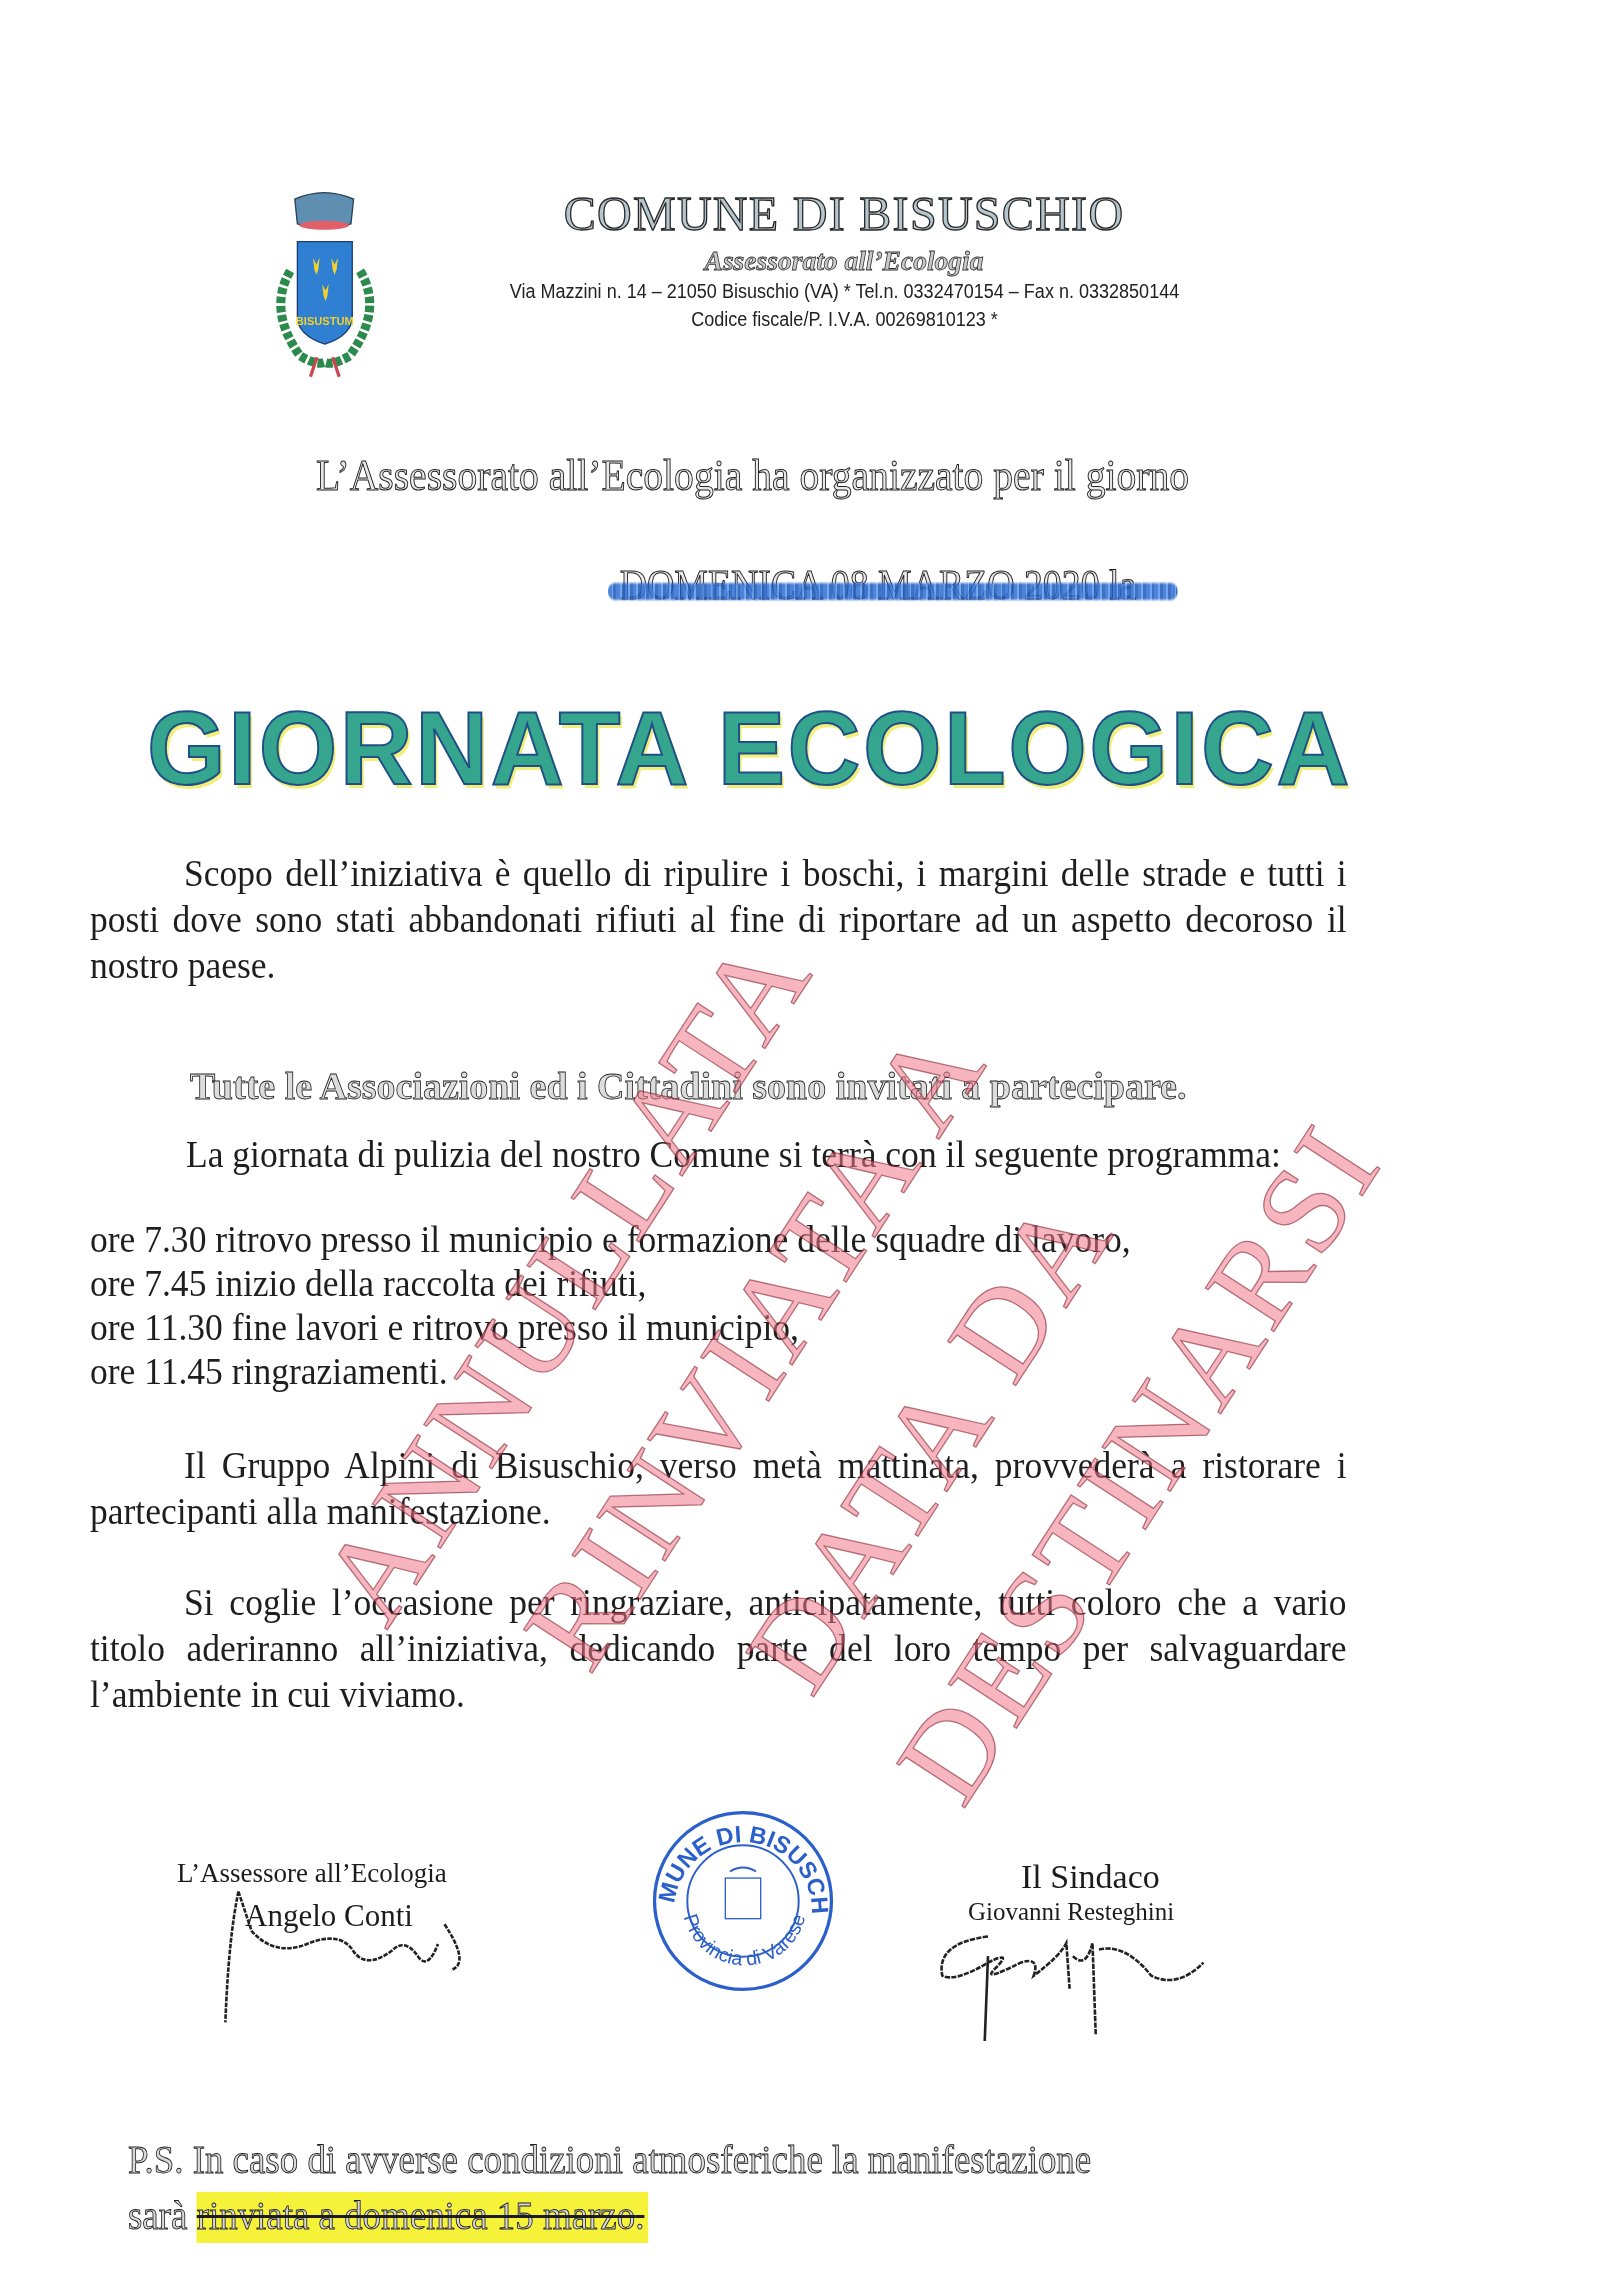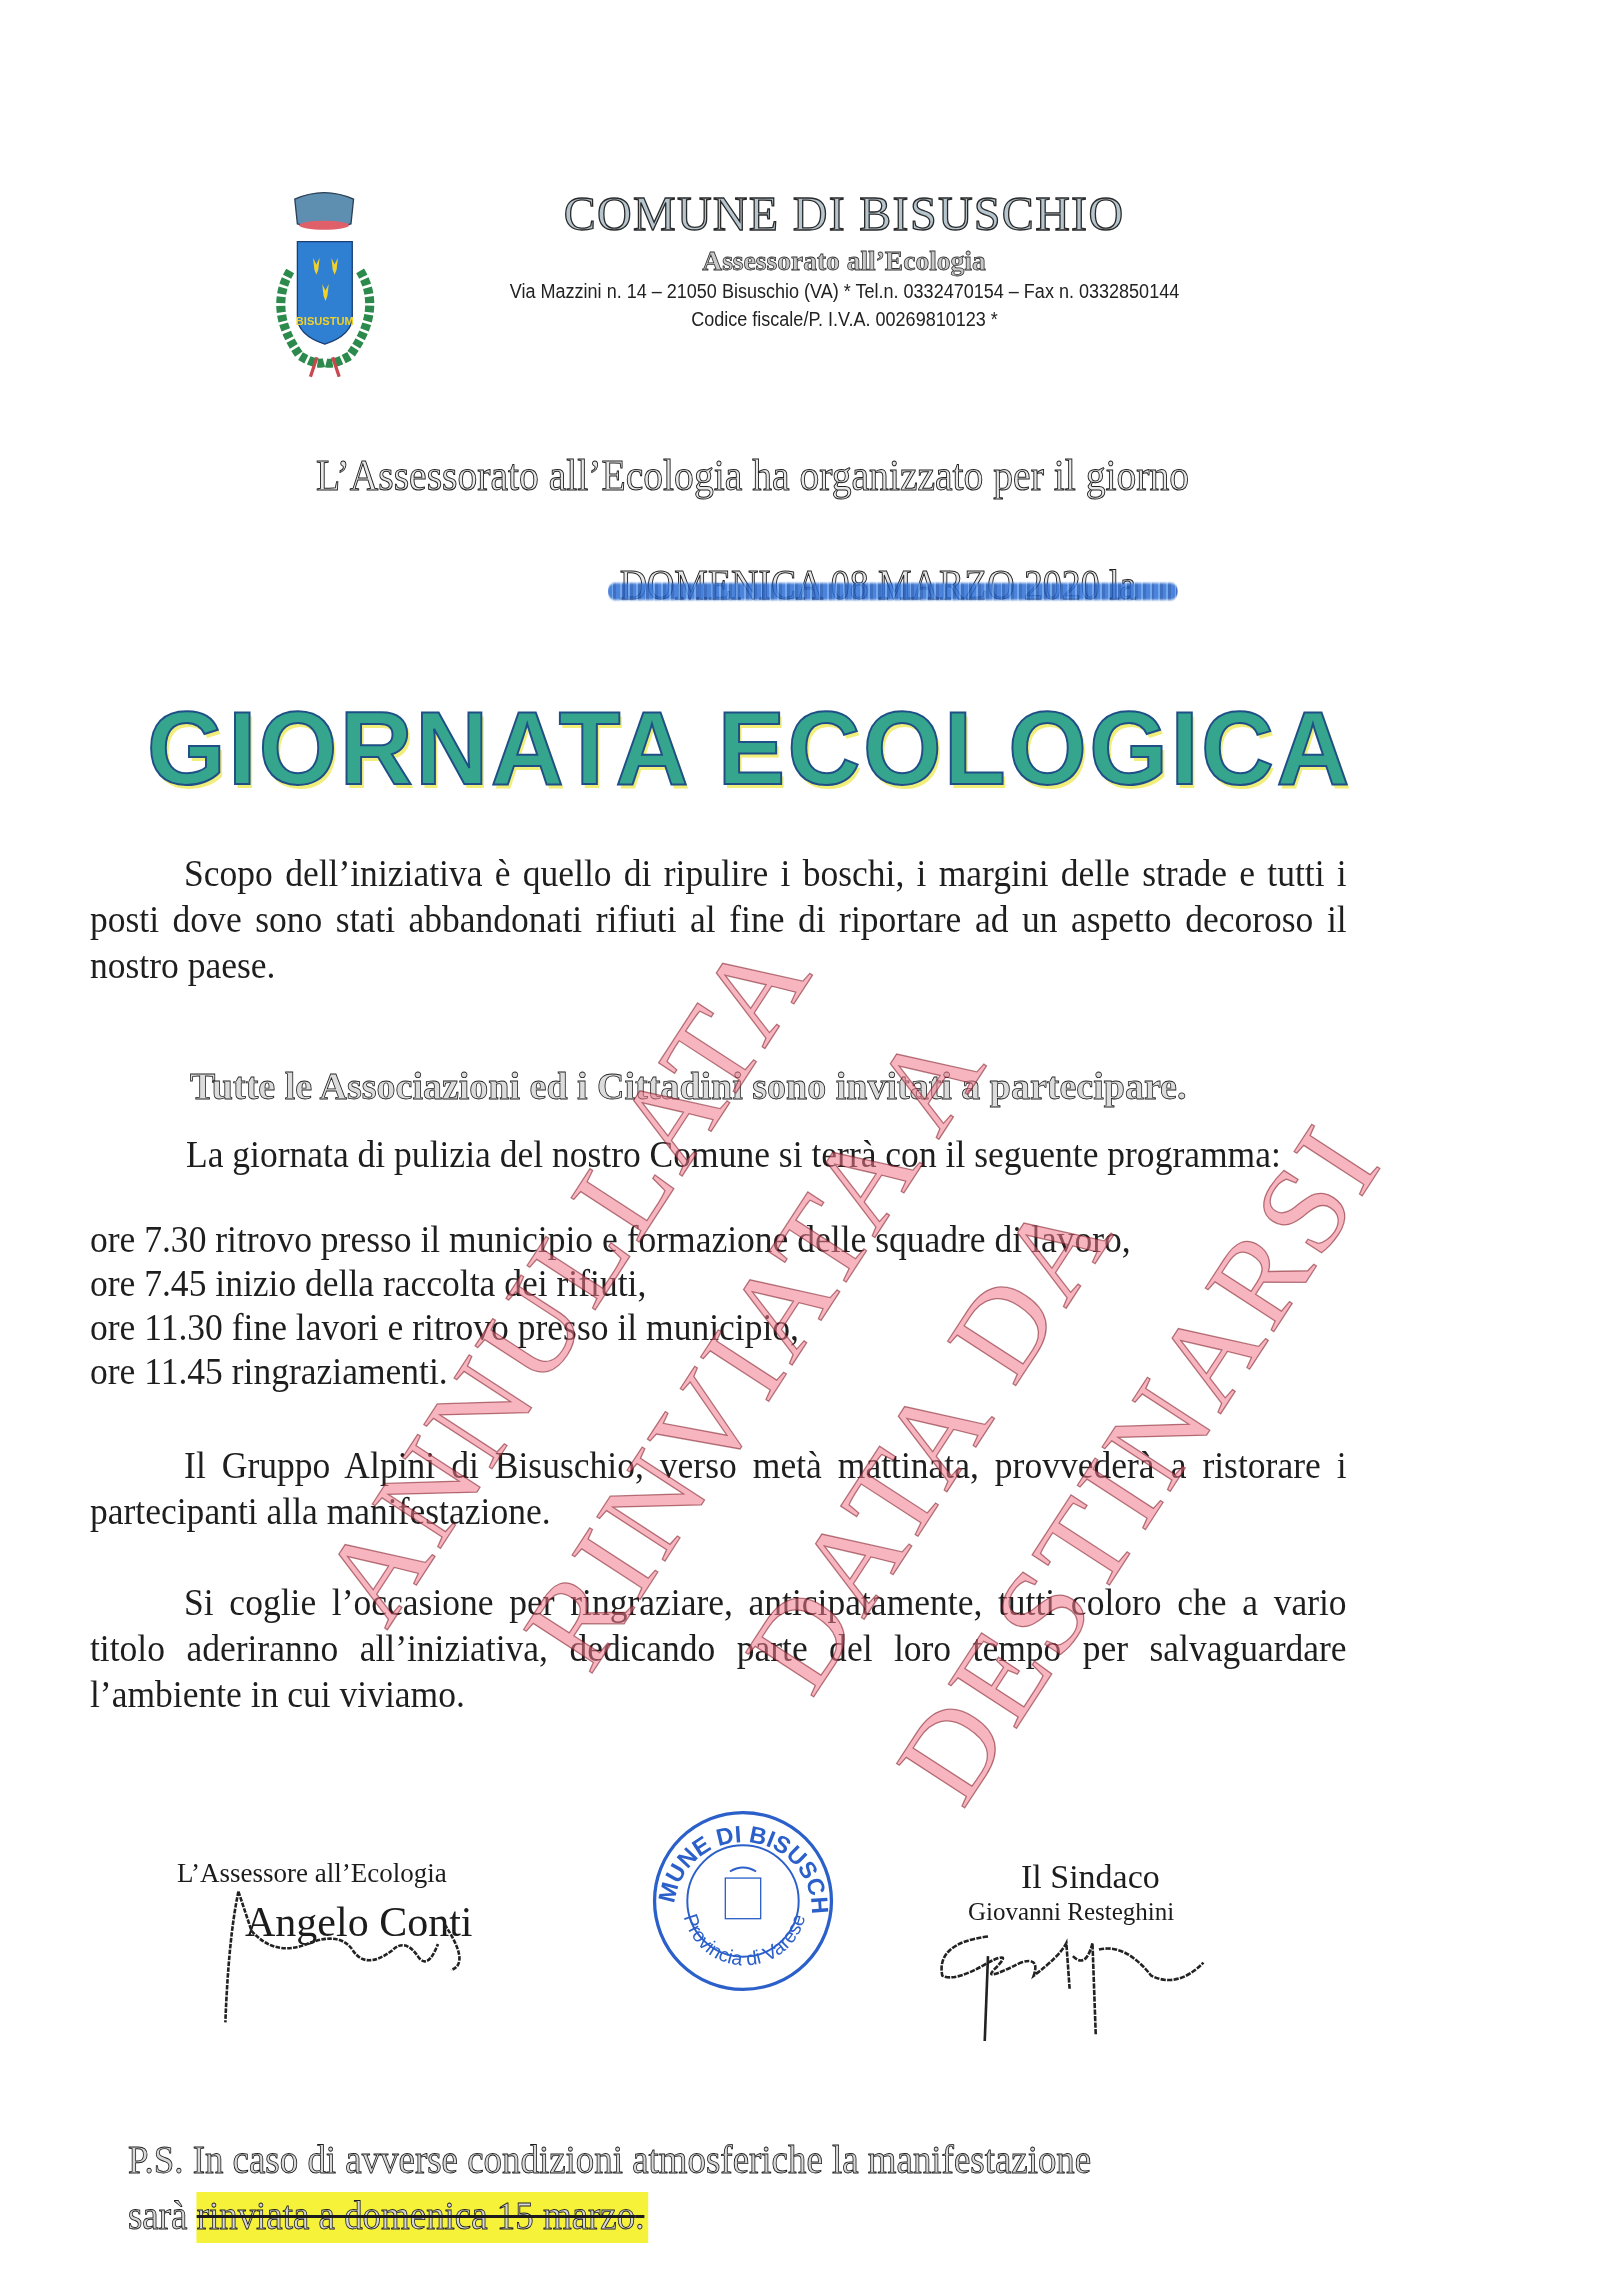--- a/index.html
+++ b/index.html
@@ -2,21 +2,21 @@
 <html style="font-size:10.5px"><head>
 <meta charset="utf-8">
 <style>
   html, body { margin: 0; padding: 0; background: #ffffff; }
   body { width: 1623px; height: 2295px; position: relative; overflow: hidden; font-family: "Liberation Serif", "DejaVu Serif", serif; color: #1c1c1c; }
   .abs { position: absolute; }
 
   
   .crest { left: 254px; top: 186px; width: 141px; height: 196px; }
   .hdr-title { left: 458px; width: 772px; top: 186px; text-align: center; font-size: 48px; letter-spacing: 1.3px; color: #b6c6cf; -webkit-text-stroke: 1.3px #2a2a2a; font-family: "Liberation Serif", "DejaVu Serif", serif; }
-  .hdr-sub { left: 458px; width: 772px; top: 245px; text-align: center; font-size: 27.5px; font-weight: bold; color: #c9c9c9; -webkit-text-stroke: 0.8px #333; }
+  .hdr-sub { left: 458px; width: 772px; top: 245px; text-align: center; font-size: 27.5px; font-weight: bold; color: #c9c9c9; font-style: italic; -webkit-text-stroke: 0.8px #333; }
   .hdr-addr { left: 419px; width: 851px; top: 280px; text-align: center; font-size: 19.6px; font-family: "Liberation Sans", "DejaVu Sans", sans-serif; color: #222; transform: scaleX(0.92); transform-origin: center; }
   .hdr-cf { left: 419px; width: 851px; top: 308px; text-align: center; font-size: 19.6px; font-family: "Liberation Sans", "DejaVu Sans", sans-serif; color: #222; transform: scaleX(0.92); transform-origin: center; }
 
   
   .intro { left: 131px; width: 1243px; top: 450px; text-align: center; font-size: 44px; color: #e8e8e8; -webkit-text-stroke: 1px #222; transform: scaleX(0.9); transform-origin: center; }
   .date-wrap { left: 393px; width: 772px; top: 561px; text-align: right; }
   .date-line { position: relative; display: inline-block; font-size: 42px; color: #e8e8e8; -webkit-text-stroke: 1px #222; transform: scaleX(0.9); }
   .scribble { position: absolute; left: -13px; right: -46px; top: 22px; height: 17px; background: repeating-linear-gradient(90deg, #2d6fd6 0 3.9px, #5a98ea 3.9px 5.9px, #1f57b8 5.9px 9.2px); opacity: 0.85; border-radius: 7.9px; filter: blur(0.8px); }
 
   .big-title { left: 105px; width: 1289px; top: 690px; text-align: center; font-family: "Liberation Sans", "DejaVu Sans", sans-serif; font-weight: bold; font-size: 103px; letter-spacing: 2.6px; color: #36a58e; -webkit-text-stroke: 2px #1e4f86; text-shadow: 2.6px 3.9px 0 #f2ee7a; transform: scaleX(0.98); }
@@ -37,21 +37,21 @@
   
   .stamp { left: 366px; top: 929px; width: 982px; height: 687px; pointer-events: none; }
   .stamp-line { position: absolute; font-family: "Liberation Serif", "DejaVu Serif", serif; font-size: 124px; letter-spacing: 5.2px; color: rgba(240,120,140,0.55); -webkit-text-stroke: 1.3px rgba(120,20,30,0.55); white-space: nowrap; transform-origin: left bottom; transform: rotate(-57deg); }
   .st1 { left: 46px; top: 576px; }
   .st2 { left: 249px; top: 622px; }
   .st3 { left: 471px; top: 645px; }
   .st4 { left: 622px; top: 756px; }
 
   
   .sig-left-title { left: 177px; top: 1858px; font-size: 27px; }
-  .sig-left-name { left: 245px; top: 1898px; font-size: 42px; }
+  .sig-left-name { left: 245px; top: 1898px; font-size: 31px; }
   .sig-right-title { left: 1021px; top: 1858px; font-size: 34px; }
   .sig-right-name { left: 968px; top: 1898px; font-size: 25px; }
   .seal { left: 648px; top: 1806px; width: 190px; height: 190px; }
   .sign-left { left: 209px; top: 1885px; width: 314px; height: 144px; }
   .sign-right { left: 929px; top: 1930px; width: 340px; height: 111px; }
 
   
   .ps1 { left: 128px; top: 2135px; font-size: 41px; color: #d8d8d8; -webkit-text-stroke: 0.9px #1c1c1c; transform: scaleX(0.9); transform-origin: left; white-space: nowrap; }
   .ps2 { left: 128px; top: 2191px; font-size: 41px; color: #d8d8d8; -webkit-text-stroke: 0.9px #1c1c1c; transform: scaleX(0.9); transform-origin: left; white-space: nowrap; }
   .hl { background: #f6f23a; text-decoration: line-through; text-decoration-thickness: 2.6px; color: #d8d8d8; padding: 0 3.9px 5.2px 0; }

